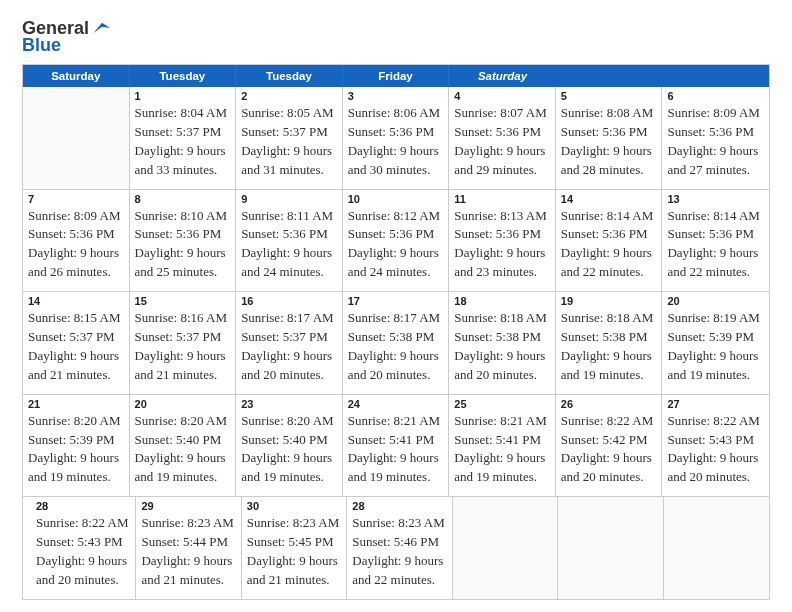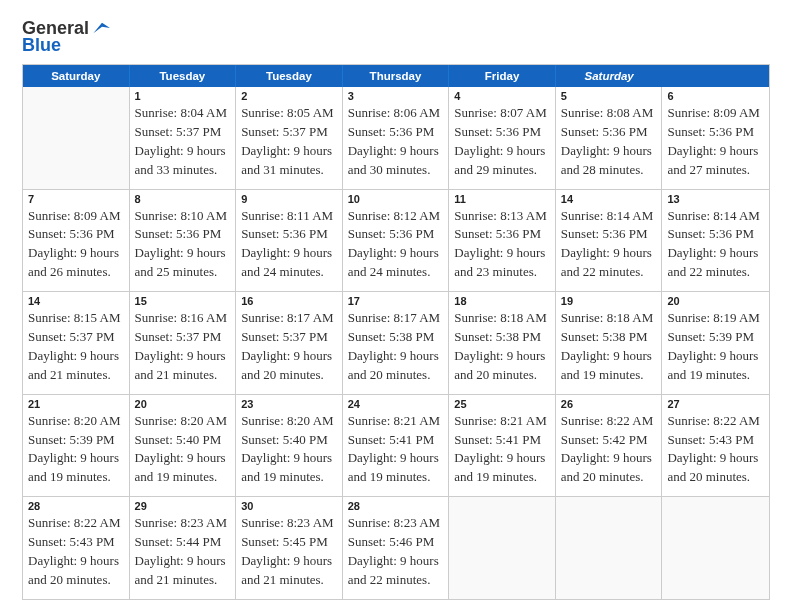--- a/index.html
+++ b/index.html
@@ -66,21 +66,21 @@
       flex: 1;
       display: flex;
       flex-direction: column;
     }
     .cal-row {
       display: grid;
       grid-template-columns: repeat(7, 1fr);
       flex: 1;
       border-bottom: 1px solid #ccc;
     }
-    .cal-row:last-child { border-bottom: none; }
+    .cal-row:last-child { border-bottom: none; margin-left: 8px; }
     .cal-cell {
       border-right: 1px solid #ccc;
       padding: 3px 5px;
       font-size: 9px;
       color: #333;
       min-height: 0;
       display: flex;
       flex-direction: column;
     }
     .cal-cell:last-child { border-right: none; }
@@ -120,21 +120,20 @@
       <div class="month-title"></div>
       <div class="subtitle"></div>
     </div>
   </div>
 
   <div class="calendar">
     <div class="cal-header">
     <div class="cal-header-cell">Saturday</div>
         <div class="cal-header-cell">Tuesday</div>
         <div class="cal-header-cell">Tuesday</div>
-        <div class="cal-header-cell">Thursday</div>
         <div class="cal-header-cell">Friday</div>
         <div class="cal-header-cell">Saturday</div>
       </div>
     <div class="cal-body">
     <div class="cal-row">
           <div class="cal-cell empty"></div>
           <div class="cal-cell">
             <div class="day-num">1</div>
             <div class="day-info">Sunrise: 8:04 AM<br>Sunset: 5:37 PM<br>Daylight: 9 hours<br>and 33 minutes.</div>
           </div>

